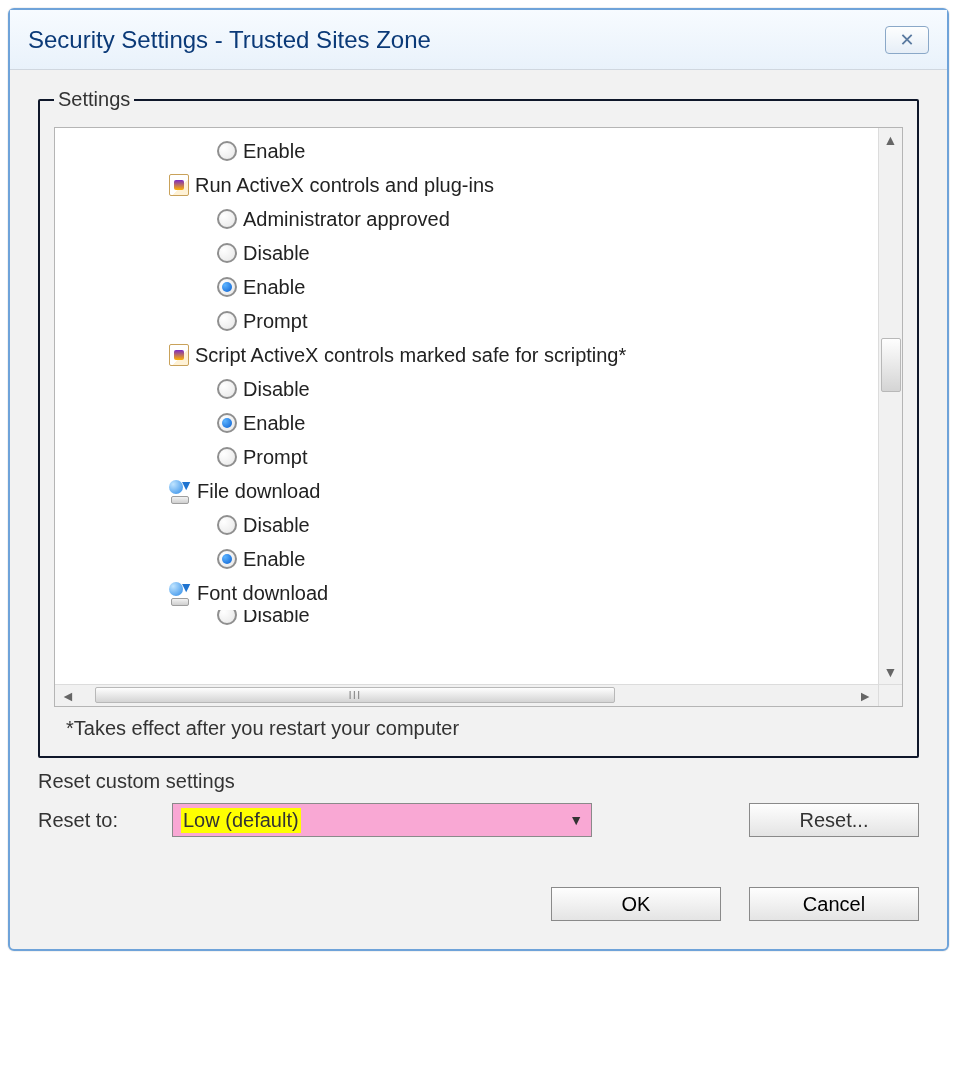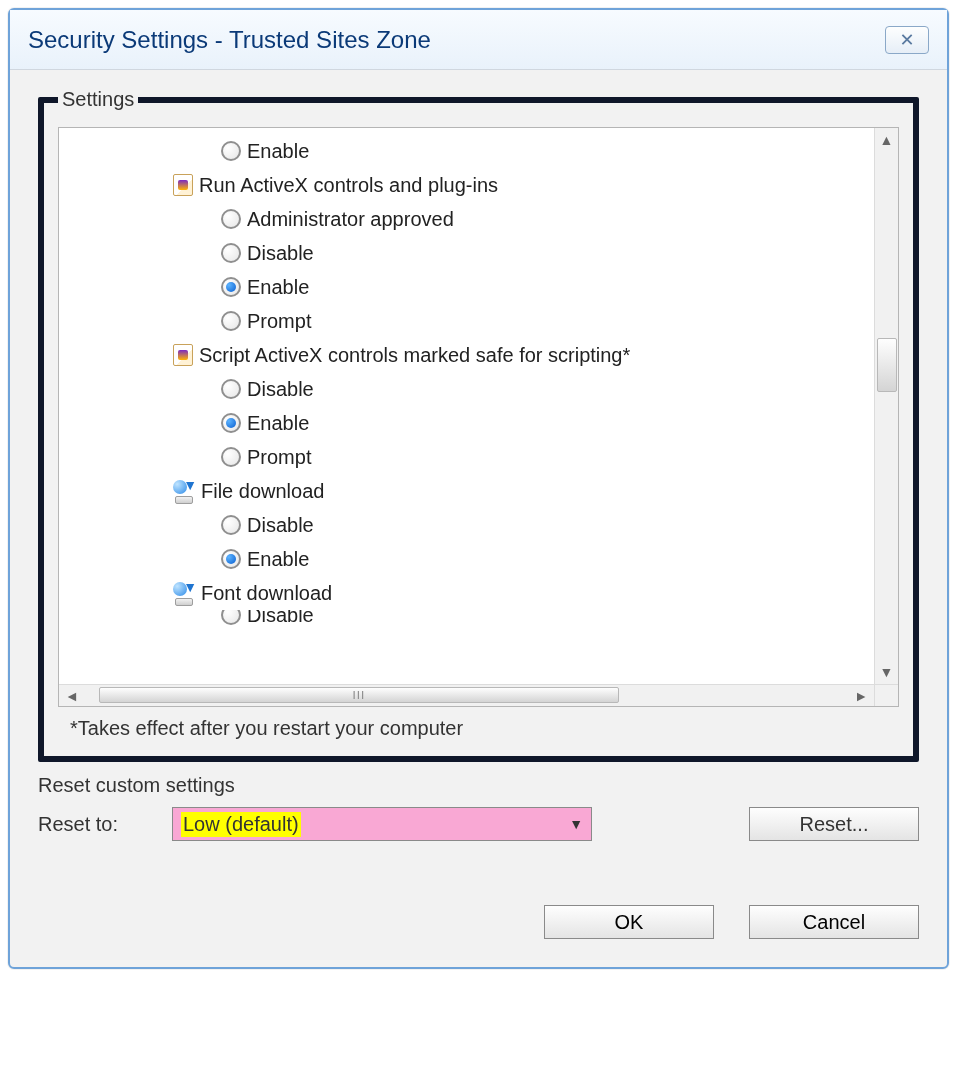--- a/index.html
+++ b/index.html
@@ -32,21 +32,21 @@
     display:flex; align-items:center; justify-content:center;
     color:#5a7aa0;
     font-family: "Segoe UI Symbol","Arial Unicode MS",sans-serif;
     font-size:18px;
     cursor:default;
   }
   .body {
     padding: 18px 28px 28px 28px;
   }
   fieldset.settings-group {
-    border:6px solid #0f172a;
+    border:2px solid #0f172a;
     border-radius:2px;
     padding: 10px 14px 16px 14px;
     margin:0;
   }
   fieldset.settings-group > legend {
     font-size:20px;
     color:#333;
     padding:0 4px;
   }
   .tree-box {
@@ -180,22 +180,22 @@
     min-width:170px;
     border:1px solid #8a8a8a;
     background:linear-gradient(#fefefe,#e4e4e4);
     border-radius:0;
     font-size:20px;
     cursor:default;
     display:flex; align-items:center; justify-content:center;
     padding:0 12px;
   }
   .footer{
-    display:flex; justify-content:flex-end; gap:35px;
-    margin-top:64px;
+    display:flex; justify-content:flex-end; gap:28px;
+    margin-top:50px;
   }
 </style>
 </head>
 <body>
 
 <div class="page-wrap">
 <div class="window">
 
   <div class="titlebar">
     <div class="title">Security Settings - Trusted Sites Zone</div>

